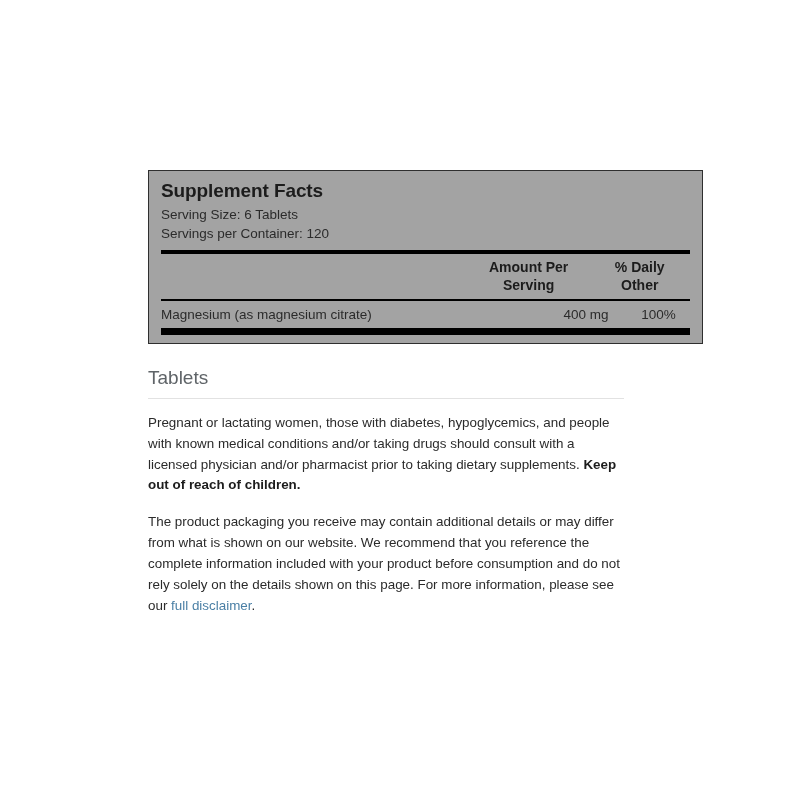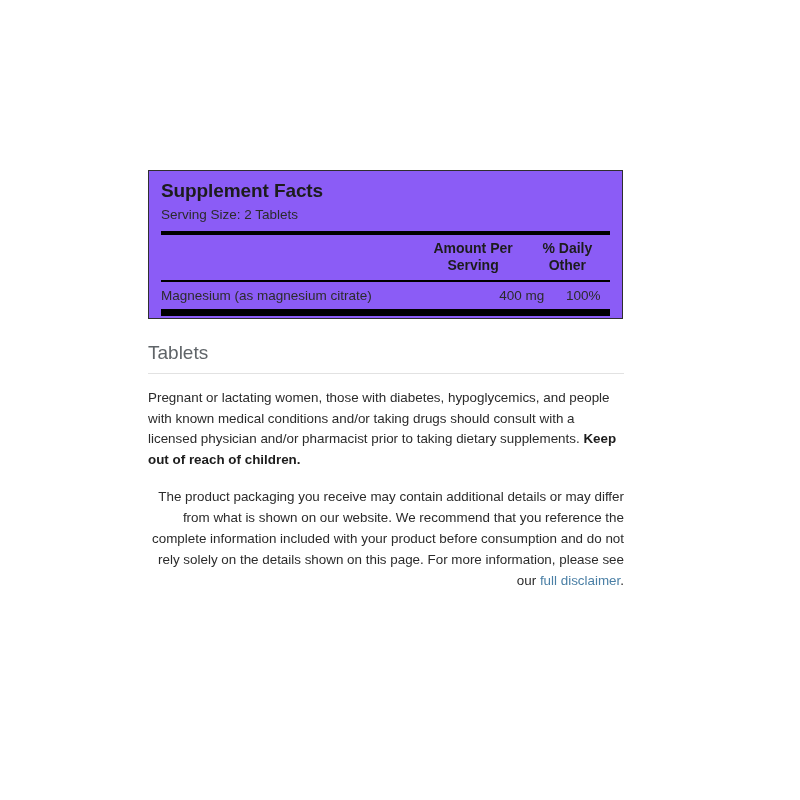--- a/index.html
+++ b/index.html
@@ -26,23 +26,23 @@
     position: absolute;
     left: 148px;
     top: 170px;
     width: 488px;
   }
 
   
   .facts-panel {
     border: 1px solid #2f2f2f;
     box-sizing: border-box;
-    width: 475px;
-    padding: 8px 12px 0 12px;
-    background: #8b5cf6;
+    width: 555px;
+    padding: 8px 12px 6px 12px;
+    background: #a3a3a3;
   }
 
   .facts-title {
     font-size: 19px;
     font-weight: bold;
     letter-spacing: -0.1px;
     line-height: 1.25;
     margin: 0 0 2px 0;
     color: #1c1c1c;
   }
@@ -124,21 +124,20 @@
   .warnings-body {
     font-size: 13.4px;
     line-height: 1.56;
     color: #2b2b2b;
     margin-top: 14px;
     width: 476px;
   }
 
   .warnings-body.second {
     margin-top: 16px;
-    text-align: right;
   }
 
   .strong-note {
     font-weight: bold;
     color: #1c1c1c;
   }
 
   .disclaimer-link {
     color: #4a7fa5;
     text-decoration: none;
@@ -147,22 +146,23 @@
 </head>
 <body>
 
 <div class="page">
   <div class="content">
 
     <div class="facts-panel">
 
       <div class="facts-title">Supplement Facts</div>
 
-      <div class="facts-serving">Serving Size: 2 Tablets</div>
-
+      <div class="facts-serving">Serving Size: 6 Tablets</div>
+
+      <div class="facts-serving">Servings per Container: 120</div>
 
       <div class="rule-heavy-top"></div>
 
       <table class="facts-table">
         <thead>
           <tr>
             <th class="col-nutrient"></th>
             <th class="col-amount">
               <span>Amount Per</span><br>
               <span>Serving</span>

